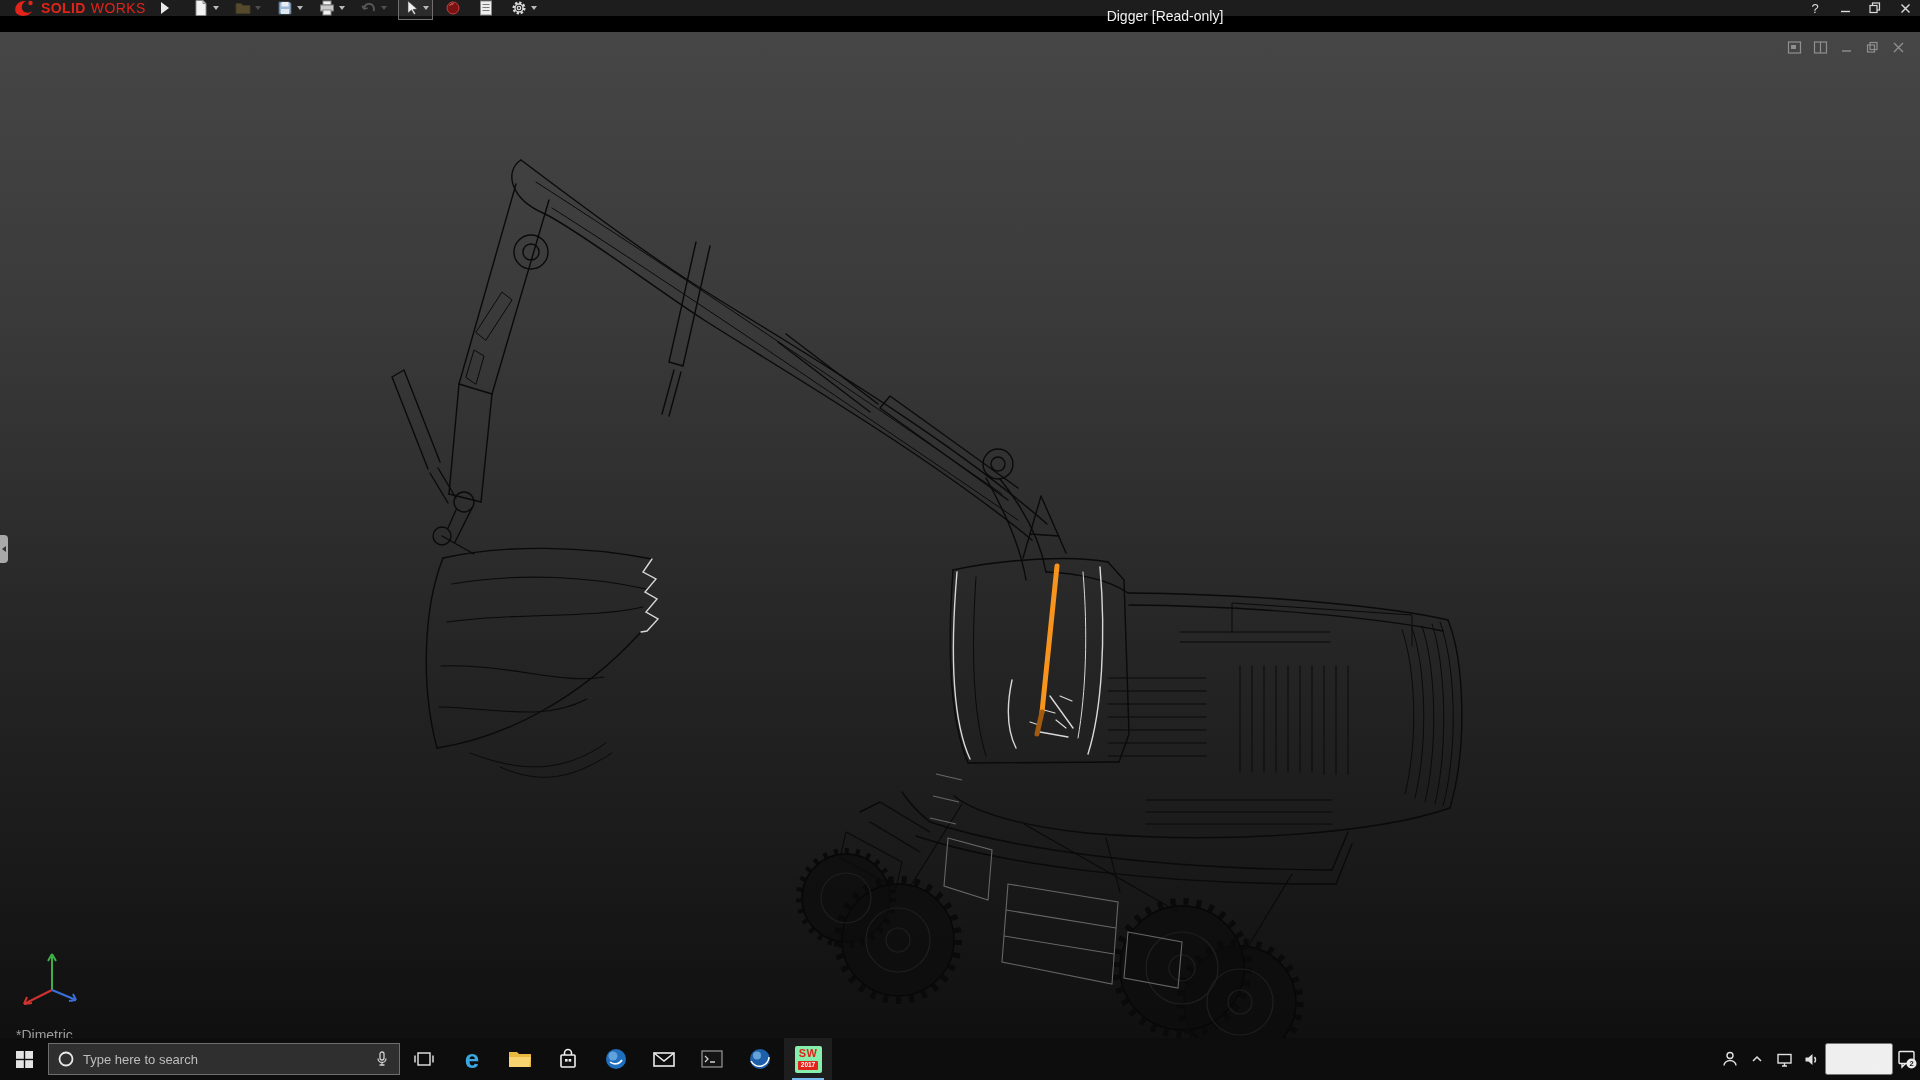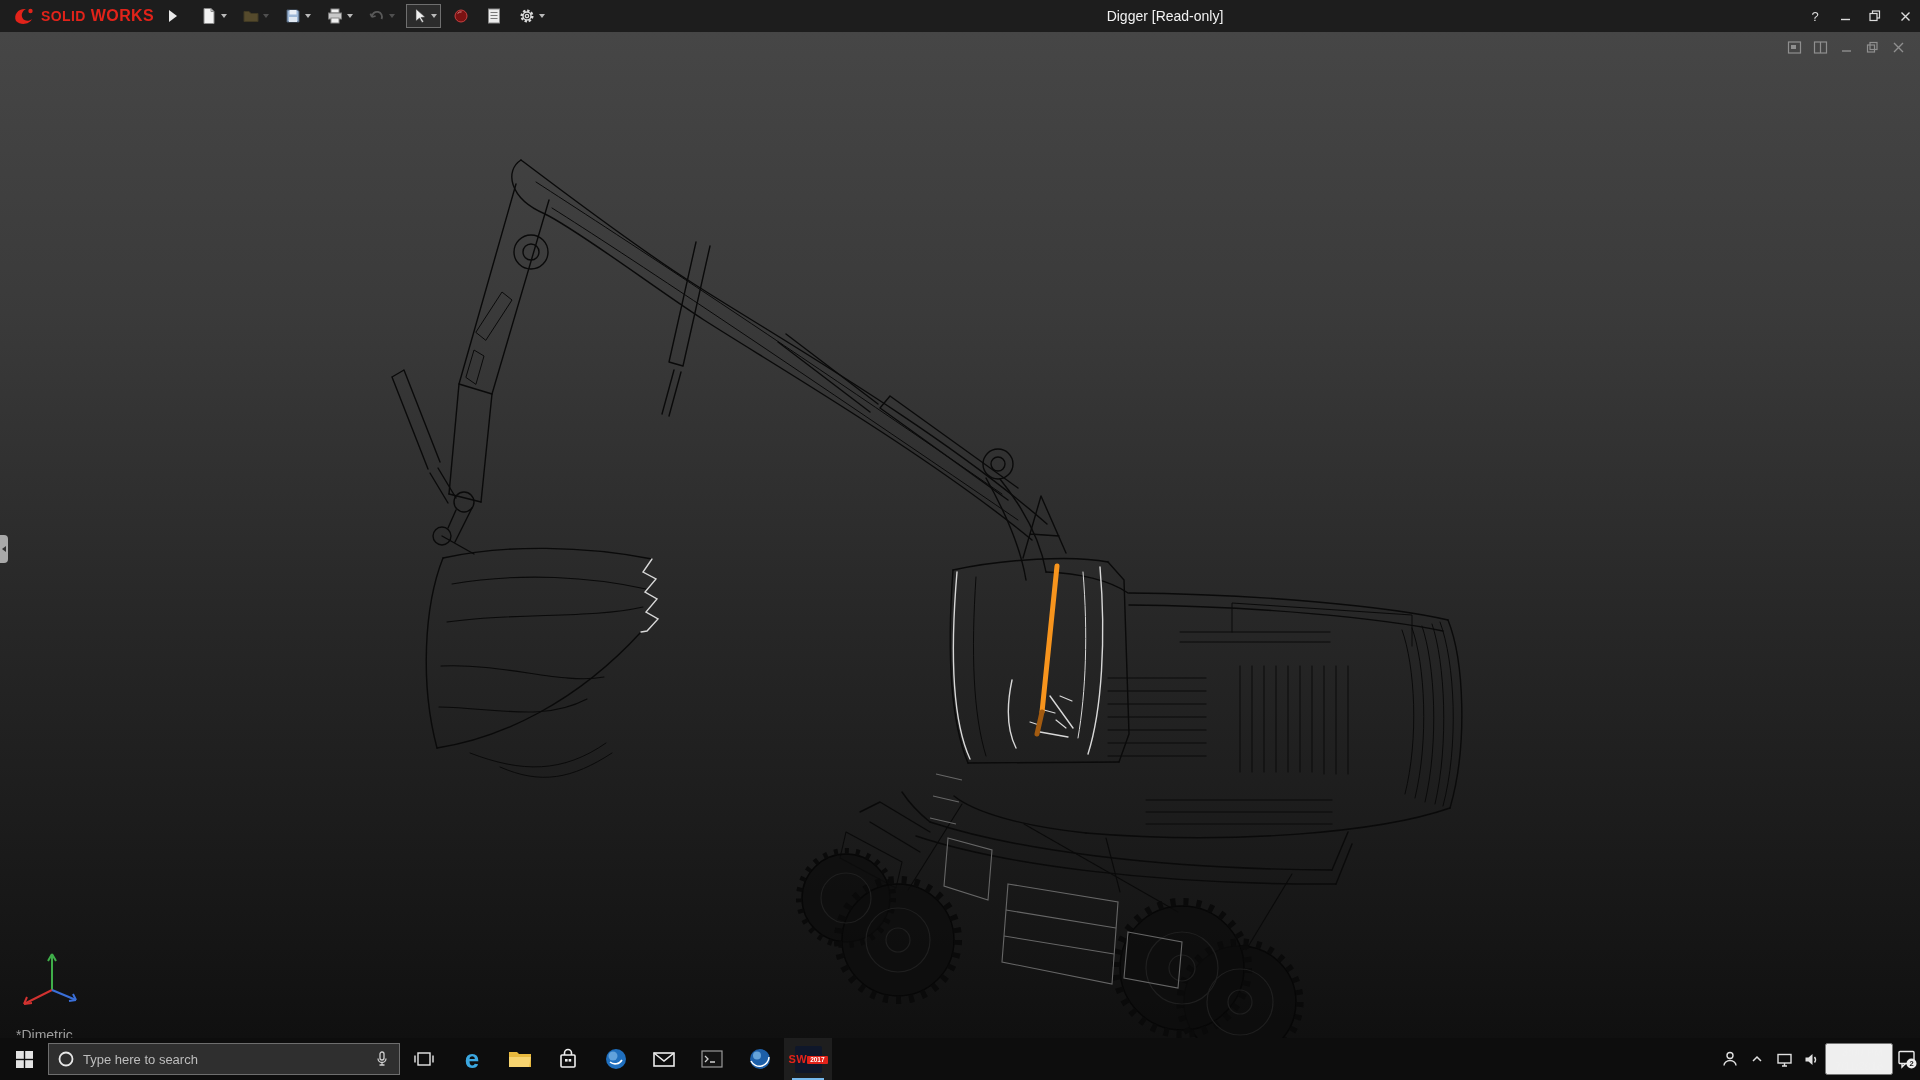--- a/index.html
+++ b/index.html
@@ -1,25 +1,25 @@
 <!DOCTYPE html>
 <html><head>
 <meta charset="utf-8">
 <style>
   *{margin:0;padding:0;box-sizing:border-box}
   html,body{width:1920px;height:1080px;overflow:hidden;background:#000;
     font-family:"Liberation Sans",sans-serif}
   .screen{position:relative;width:1920px;height:1080px;background:#000}
 
   
-  .titlebar{position:absolute;top:0;left:0;right:0;height:32px;background:#1d1d1d;
+  .titlebar{position:absolute;top:0;left:0;right:0;height:16px;background:#1d1d1d;
     display:flex;align-items:center;color:#e8e8e8;z-index:30}
   .brand{display:flex;align-items:center;gap:5px;padding:0 10px 0 12px}
   .brand-solid{color:#e2231a;font-weight:700;font-size:14px;letter-spacing:.4px}
-  .brand-works{color:#e2231a;font-weight:700;font-size:16px;letter-spacing:.4px}
+  .brand-works{color:#e2231a;font-weight:400;font-size:14px;letter-spacing:.4px}
   .flyout{width:18px;height:22px;display:flex;align-items:center;justify-content:center;
     background:transparent;border:none;cursor:pointer;margin-right:14px}
   .flyout .tri{width:0;height:0;border-top:6px solid transparent;border-bottom:6px solid transparent;
     border-left:8px solid #e9e9e9}
   .toolbar{display:flex;align-items:center;gap:7px}
   .tbtn{display:flex;align-items:center;gap:3px;height:24px;padding:0 3px;border:1px solid transparent;
     background:transparent;cursor:pointer}
   .tbtn.disabled{opacity:.32}
   .tbtn.active{border:1px solid #6f6f6f;background:rgba(255,255,255,.07)}
   .chev{width:0;height:0;border-left:3.5px solid transparent;border-right:3.5px solid transparent;
@@ -51,21 +51,21 @@
     background:transparent;border:none;cursor:pointer}
   .search-box{width:352px;height:32px;background:#2f2f2f;border:1px solid #6e6e6e;
     display:flex;align-items:center;gap:8px;padding:0 8px}
   .search-box input{flex:1;background:transparent;border:none;outline:none;color:#c9c9c9;
     font-size:13px;font-family:"Liberation Sans",sans-serif}
   .search-box input::placeholder{color:#bdbdbd}
   .app{width:48px;height:42px;display:flex;align-items:center;justify-content:center;
     background:transparent;border:none;cursor:pointer;position:relative}
   .app.active{background:rgba(255,255,255,.07)}
   .app.active::after{content:"";position:absolute;left:8px;right:8px;bottom:0;height:2px;background:#76b9ed}
-  .sw-tile{width:27px;height:27px;background:#0f172a;border-radius:2px;display:flex;
+  .sw-tile{width:27px;height:27px;background:#86efac;border-radius:2px;display:flex;flex-direction:column;
     align-items:center;justify-content:center;line-height:1}
   .sw-letters{color:#e2231a;font-weight:700;font-size:11px;letter-spacing:.5px}
   .sw-year{margin-top:2px;color:#fff;background:#e2231a;font-size:6.5px;font-weight:700;
     padding:1px 3px;border-radius:1px}
   .tray{margin-left:auto;display:flex;align-items:center;height:42px}
   .tray-btn{width:27px;height:42px;display:flex;align-items:center;justify-content:center;
     background:transparent;border:none;cursor:pointer;position:relative}
   .clock{padding:0 8px;color:#f0f0f0;font-size:11px;line-height:14px;text-align:right;cursor:pointer}
   .badge-wrap{position:relative}
 </style>

